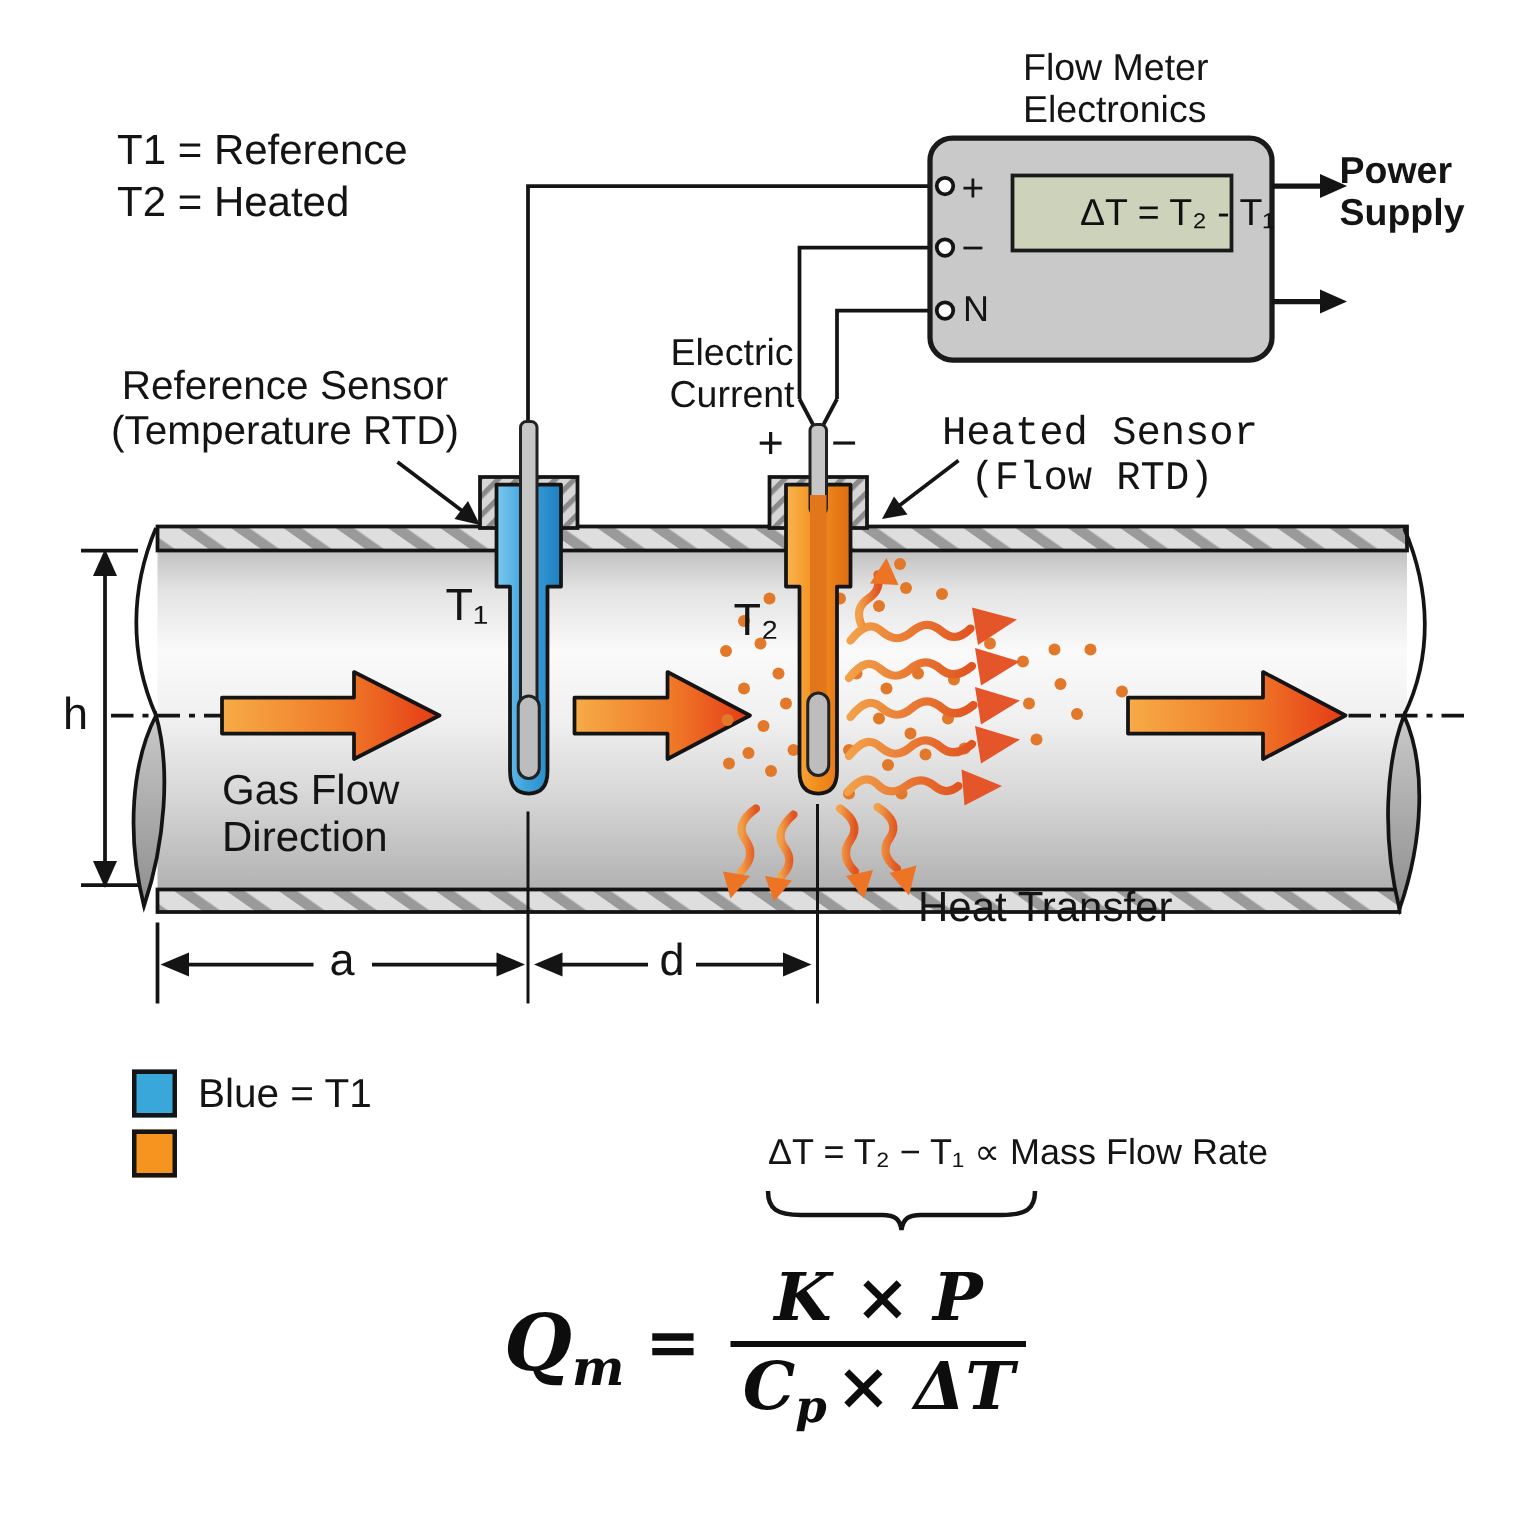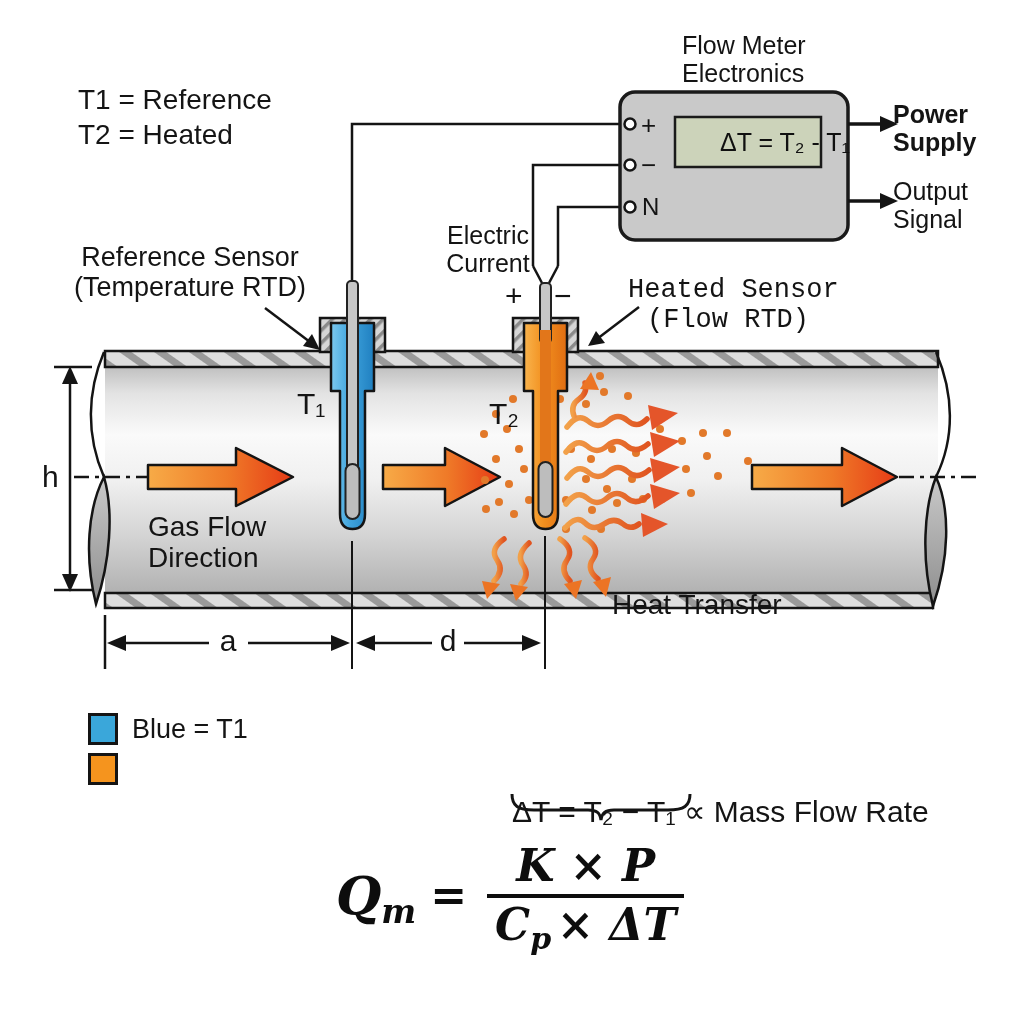--- a/index.html
+++ b/index.html
@@ -9,21 +9,21 @@
   .lbl{position:absolute;white-space:nowrap;color:#141414;}
   .c{text-align:center;}
   .lh{line-height:1.12;}
   
   .t28{font-size:28px;} .t27{font-size:27px;} .t25{font-size:25px;} .t24{font-size:24px;}
   .t30{font-size:30px;} .t26{font-size:26px;}
   
   .lcd{position:absolute;left:675px;top:117px;width:148px;height:50px;display:flex;
        align-items:center;justify-content:center;font-size:25px;color:#101010;margin-left:36px;}
   
-  .eqline{position:absolute;left:512px;top:794px;font-size:30px;white-space:nowrap;}
+  .eqline{position:absolute;left:512px;top:754px;font-size:24px;white-space:nowrap;}
   
   .formula{position:absolute;left:336px;top:840px;display:flex;align-items:center;
            font-family:"DejaVu Serif","Liberation Serif",serif;font-style:italic;font-weight:bold;color:#0d0d0d;}
   .f-q{font-size:52px;}
   .f-sub{font-size:33px;transform:translateY(16px);display:inline-block;}
   .f-eq{font-size:44px;margin:0 20px 0 14px;}
   .frac{display:flex;flex-direction:column;align-items:center;}
   .frac .num{font-size:44px;padding:0 14px;}
   .frac .rule{height:4px;background:#0d0d0d;width:100%;margin:3px 0 1px 0;}
   .frac .den{font-size:44px;display:flex;align-items:flex-start;padding:0 8px;}
@@ -247,24 +247,20 @@
 <div class="lcd">ΔT = T₂ - T₁</div>
 
 <div class="lbl t26" style="left:641px;top:110px;">+</div>
 <div class="lbl t26" style="left:641px;top:150px;">−</div>
 <div class="lbl t24" style="left:642px;top:193px;">N</div>
 
 <div class="lbl t25 lh" style="left:893px;top:100px;font-weight:bold;">
   <div>Power</div>
   <div>Supply</div>
 </div>
-<div class="lbl t25 lh" style="left:893px;top:177px;">
-  <div>Output</div>
-  <div>Signal</div>
-</div>
 
 <div class="lbl t27 c lh" style="left:62px;top:242px;width:256px;">
   <div>Reference Sensor</div>
   <div>(Temperature RTD)</div>
 </div>
 
 <div class="lbl t27 c lh" style="left:628px;top:275px;width:200px;font-family:Liberation Mono, monospace;">
   <div>Heated Sensor</div>
   <div>(Flow RTD)</div>
 </div>

